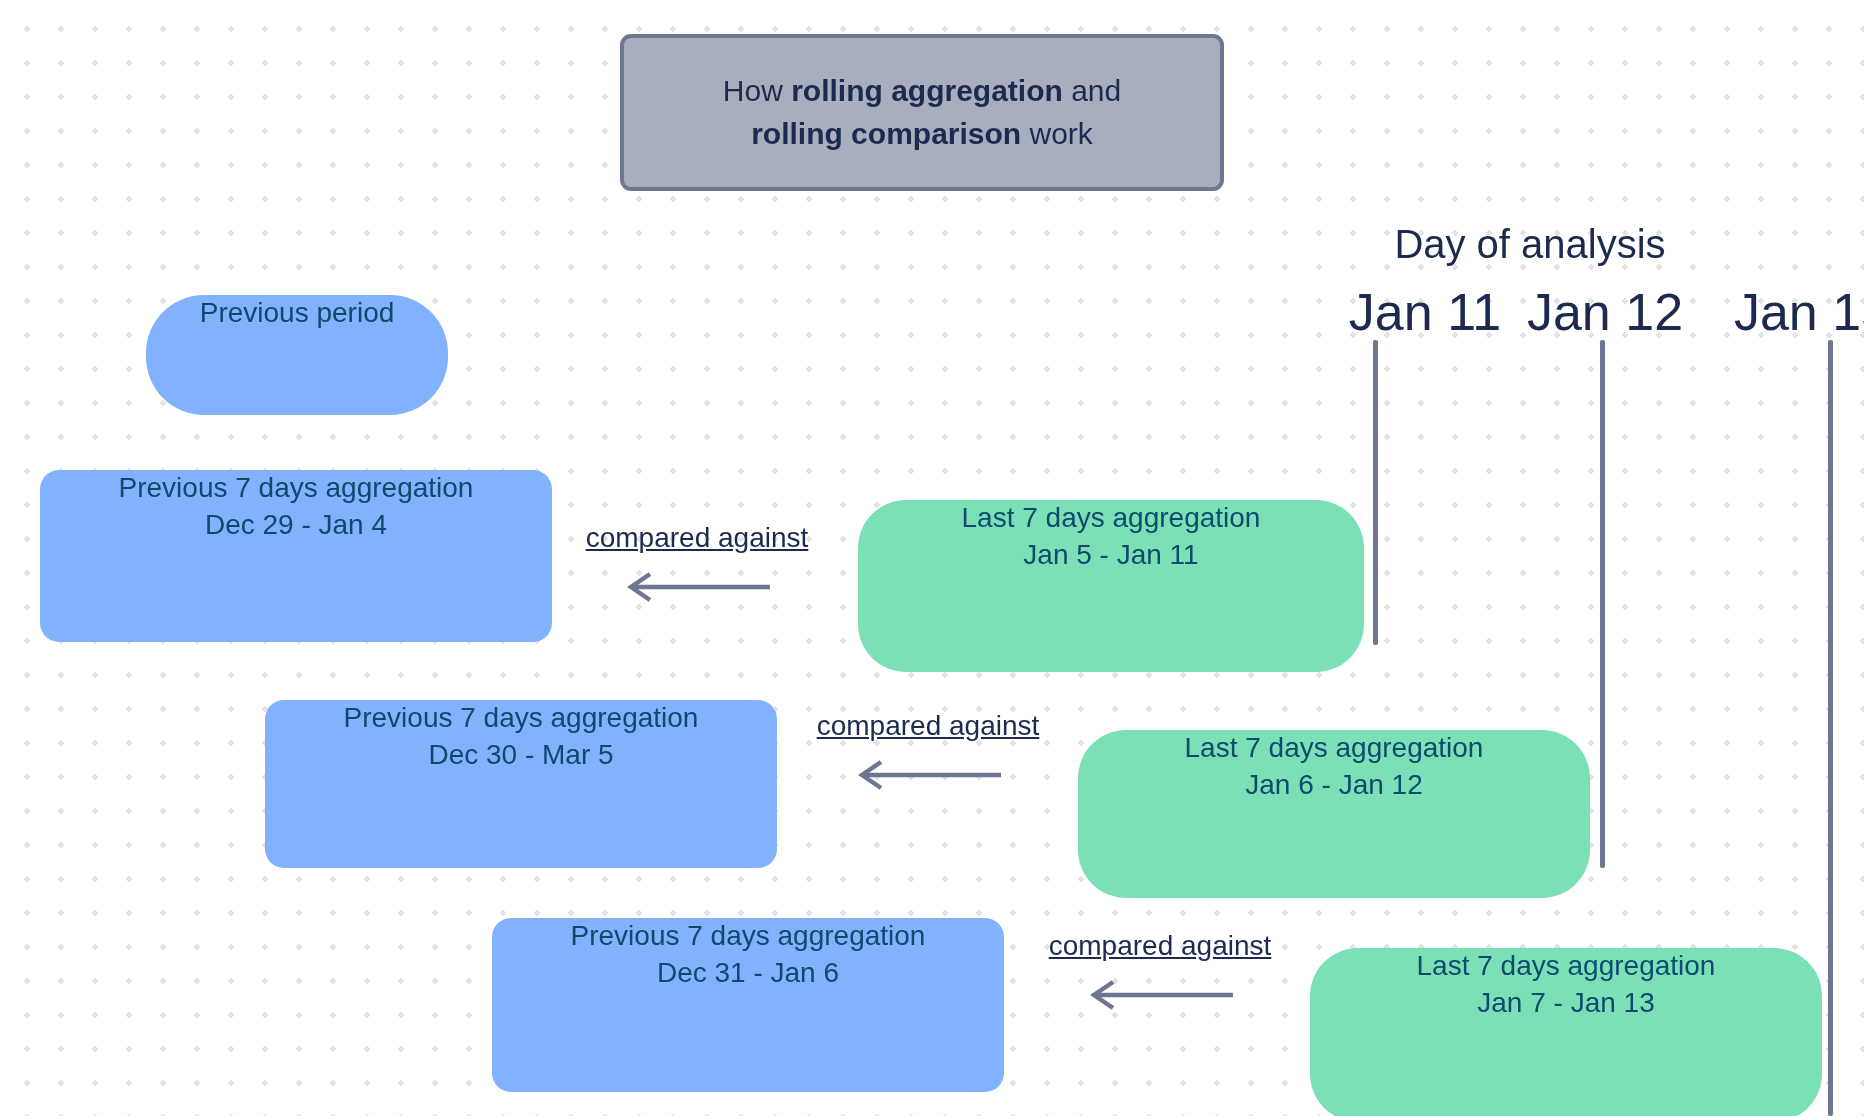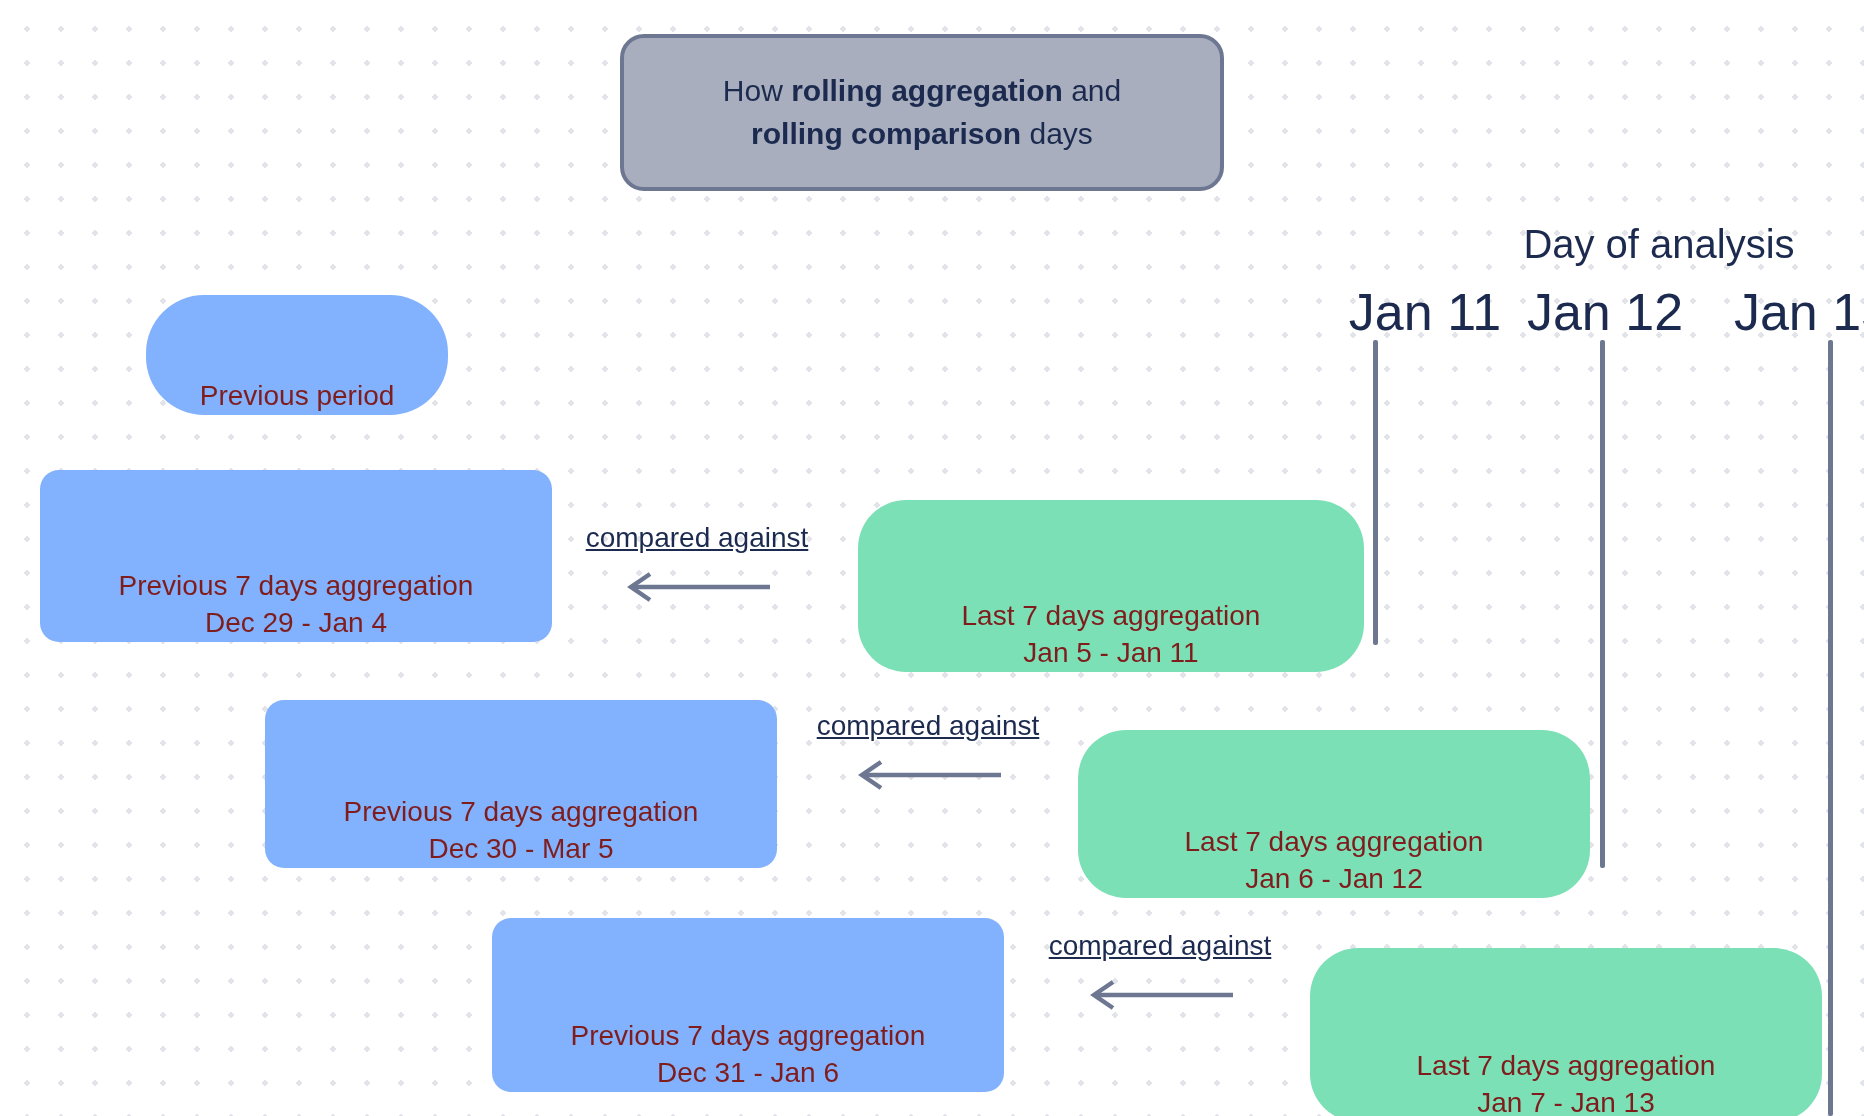--- a/index.html
+++ b/index.html
@@ -25,36 +25,36 @@
   
   .title-card {
     position: absolute;
     left: 620px;
     top: 34px;
     width: 604px;
     height: 157px;
     box-sizing: border-box;
     background: #a8aebd;
     border: 4px solid #6d7791;
-    border-radius: 24px;
+    border-radius: 11px;
     display: flex;
     align-items: center;
     justify-content: center;
     text-align: center;
     color: #1b2a4e;
     font-size: 30px;
     line-height: 1.42;
   }
   .title-card b { font-weight: 700; }
 
   
   .analysis-title {
     position: absolute;
     top: 222px;
-    left: 1489px;
+    left: 1360px;
     width: 340px;
     text-align: center;
     font-size: 40px;
     color: #1b2a4e;
     white-space: nowrap;
   }
   .date-label {
     position: absolute;
     top: 282px;
     font-size: 52px;
@@ -78,23 +78,23 @@
   .r2 { left: 1600px; top: 340px; height: 528px; }
   .r3 { left: 1828px; top: 340px; height: 776px; }
 
   
   .node {
     position: absolute;
     box-sizing: border-box;
     display: flex;
     flex-direction: column;
     align-items: center;
-    justify-content: flex-end;
-    text-align: center;
-    color: #7f1d1d;
+    justify-content: flex-start;
+    text-align: center;
+    color: #0c4a6e;
     font-size: 28px;
     line-height: 1.32;
     border-radius: 48px;
     padding: 0 16px;
   }
   .node .ln { display: block; }
   .blue  { background: #82b1fd; border-radius: 19px; }
   .green { background: #7ce0b6; margin-top: 32px; }
 
   .pill-prev {
@@ -131,21 +131,21 @@
   .a3 { left: 1160px; top: 978px; }
 </style>
 </head>
 <body>
 
 <div id="canvas">
 
   <div class="title-card">
     <div>
       <span>How </span><b>rolling aggregation</b><span> and</span><br>
-      <b>rolling comparison</b><span> days</span>
+      <b>rolling comparison</b><span> work</span>
     </div>
   </div>
 
   <div class="analysis-title">Day of analysis</div>
   <div class="date-label d1">Jan 11</div>
   <div class="date-label d2">Jan 12</div>
   <div class="date-label d3">Jan 13</div>
 
   <div class="day-rule r1"></div>
   <div class="day-rule r2"></div>

